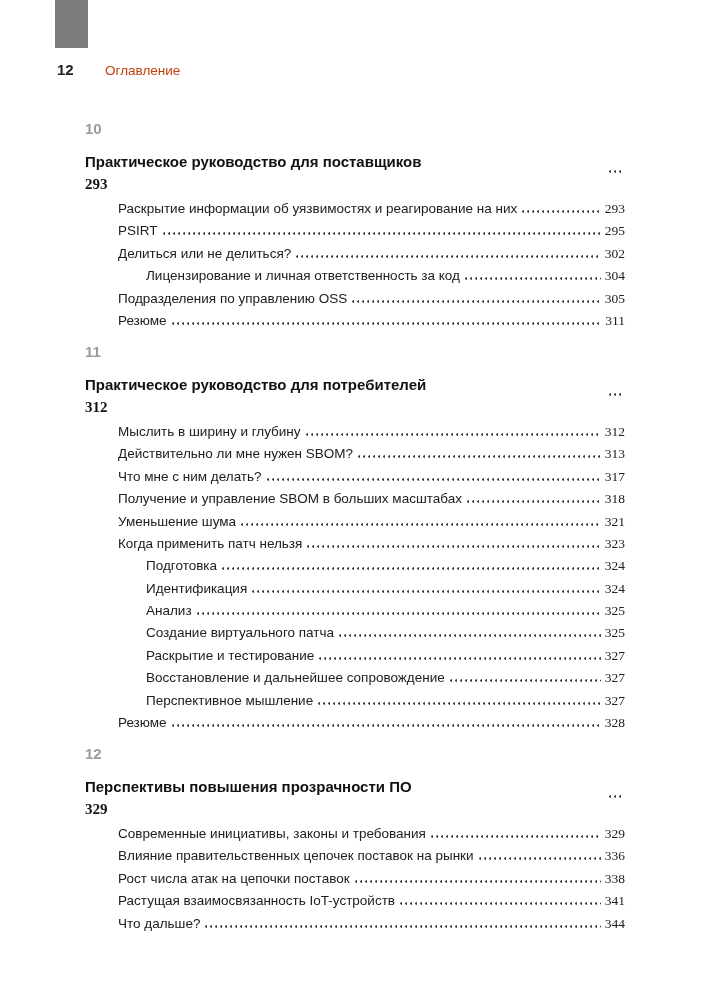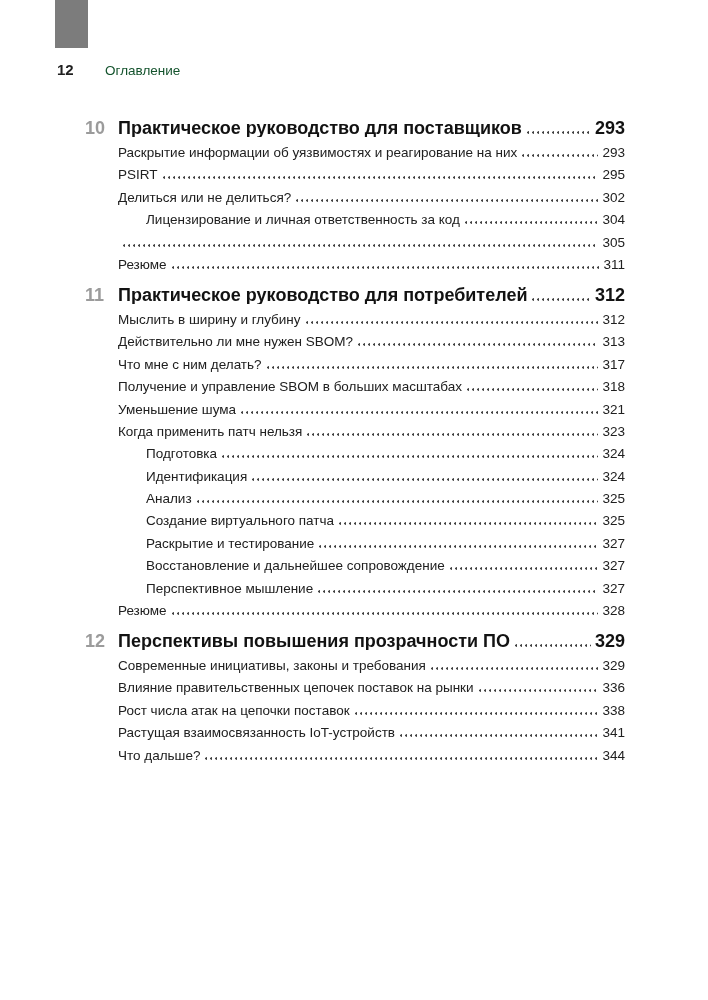--- a/index.html
+++ b/index.html
@@ -31,43 +31,44 @@
     align-items: baseline;
   }
   .running-header .page-num {
     font-size: 15px;
     font-weight: 700;
     color: #1f1f1f;
     width: 48px;
   }
   .running-header .header-title {
     font-size: 13.5px;
-    color: #14532d;
+    color: #c2410c;
   }
   .toc {
     position: absolute;
     left: 85px;
     top: 120px;
     width: 540px;
   }
   .toc-row {
     display: flex;
     align-items: baseline;
     font-size: 13.5px;
     line-height: 15px;
     color: #202020;
     margin-bottom: 7.4px;
   }
   .toc-row.chapter {
-    font-size: 18px;
+    font-size: 15px;
     line-height: 17px;
     font-weight: 700;
     color: #121212;
     margin-top: 15px;
     margin-bottom: 8px;
+    flex-direction: column;
   }
   .toc-row.chapter:first-child {
     margin-top: 0;
   }
   .toc-row.lvl1 { padding-left: 33px; }
   .toc-row.lvl2 { padding-left: 61px; justify-content: space-between; }
   .ch-num {
     flex: 0 0 33px;
     width: 33px;
     color: #9b9b9b;
@@ -84,20 +85,21 @@
     height: 3px;
     margin: 0 4px 3px 5px;
     background-image: radial-gradient(circle at 1.2px 1.5px, #3f3f3f 1px, transparent 1.3px);
     background-size: 5px 3px;
     background-repeat: repeat-x;
     min-width: 12px;
   }
   .toc-page-num {
     flex: 0 0 auto;
     white-space: nowrap;
+    font-family: Liberation Serif, serif;
   }
 </style>
 </head>
 <body>
 
 <div class="page">
   <div class="bleed-tab"></div>
   <div class="running-header">
     <span class="page-num">12</span>
     <span class="header-title">Оглавление</span>
@@ -123,20 +125,21 @@
         <span class="toc-title">Делиться или не делиться?</span>
         <span class="leader"></span>
         <span class="toc-page-num">302</span>
       </div>
       <div class="toc-row entry lvl2">
         <span class="toc-title">Лицензирование и личная ответственность за код</span>
         <span class="leader"></span>
         <span class="toc-page-num">304</span>
       </div>
       <div class="toc-row entry lvl1">
+        <span class="toc-title">Подразделения по управлению OSS</span>
         <span class="leader"></span>
         <span class="toc-page-num">305</span>
       </div>
       <div class="toc-row entry lvl1">
         <span class="toc-title">Резюме</span>
         <span class="leader"></span>
         <span class="toc-page-num">311</span>
       </div>
       <div class="toc-row chapter">
         <span class="ch-num">11</span>

